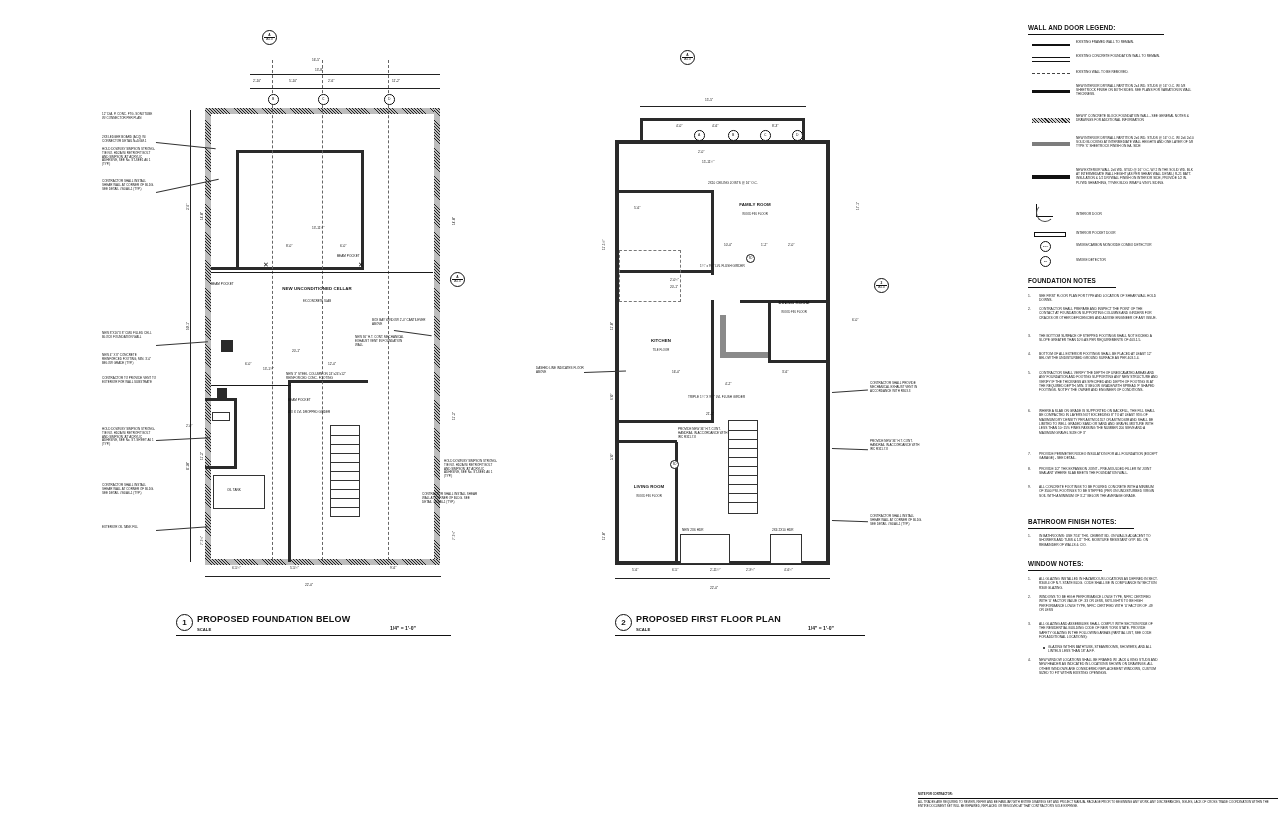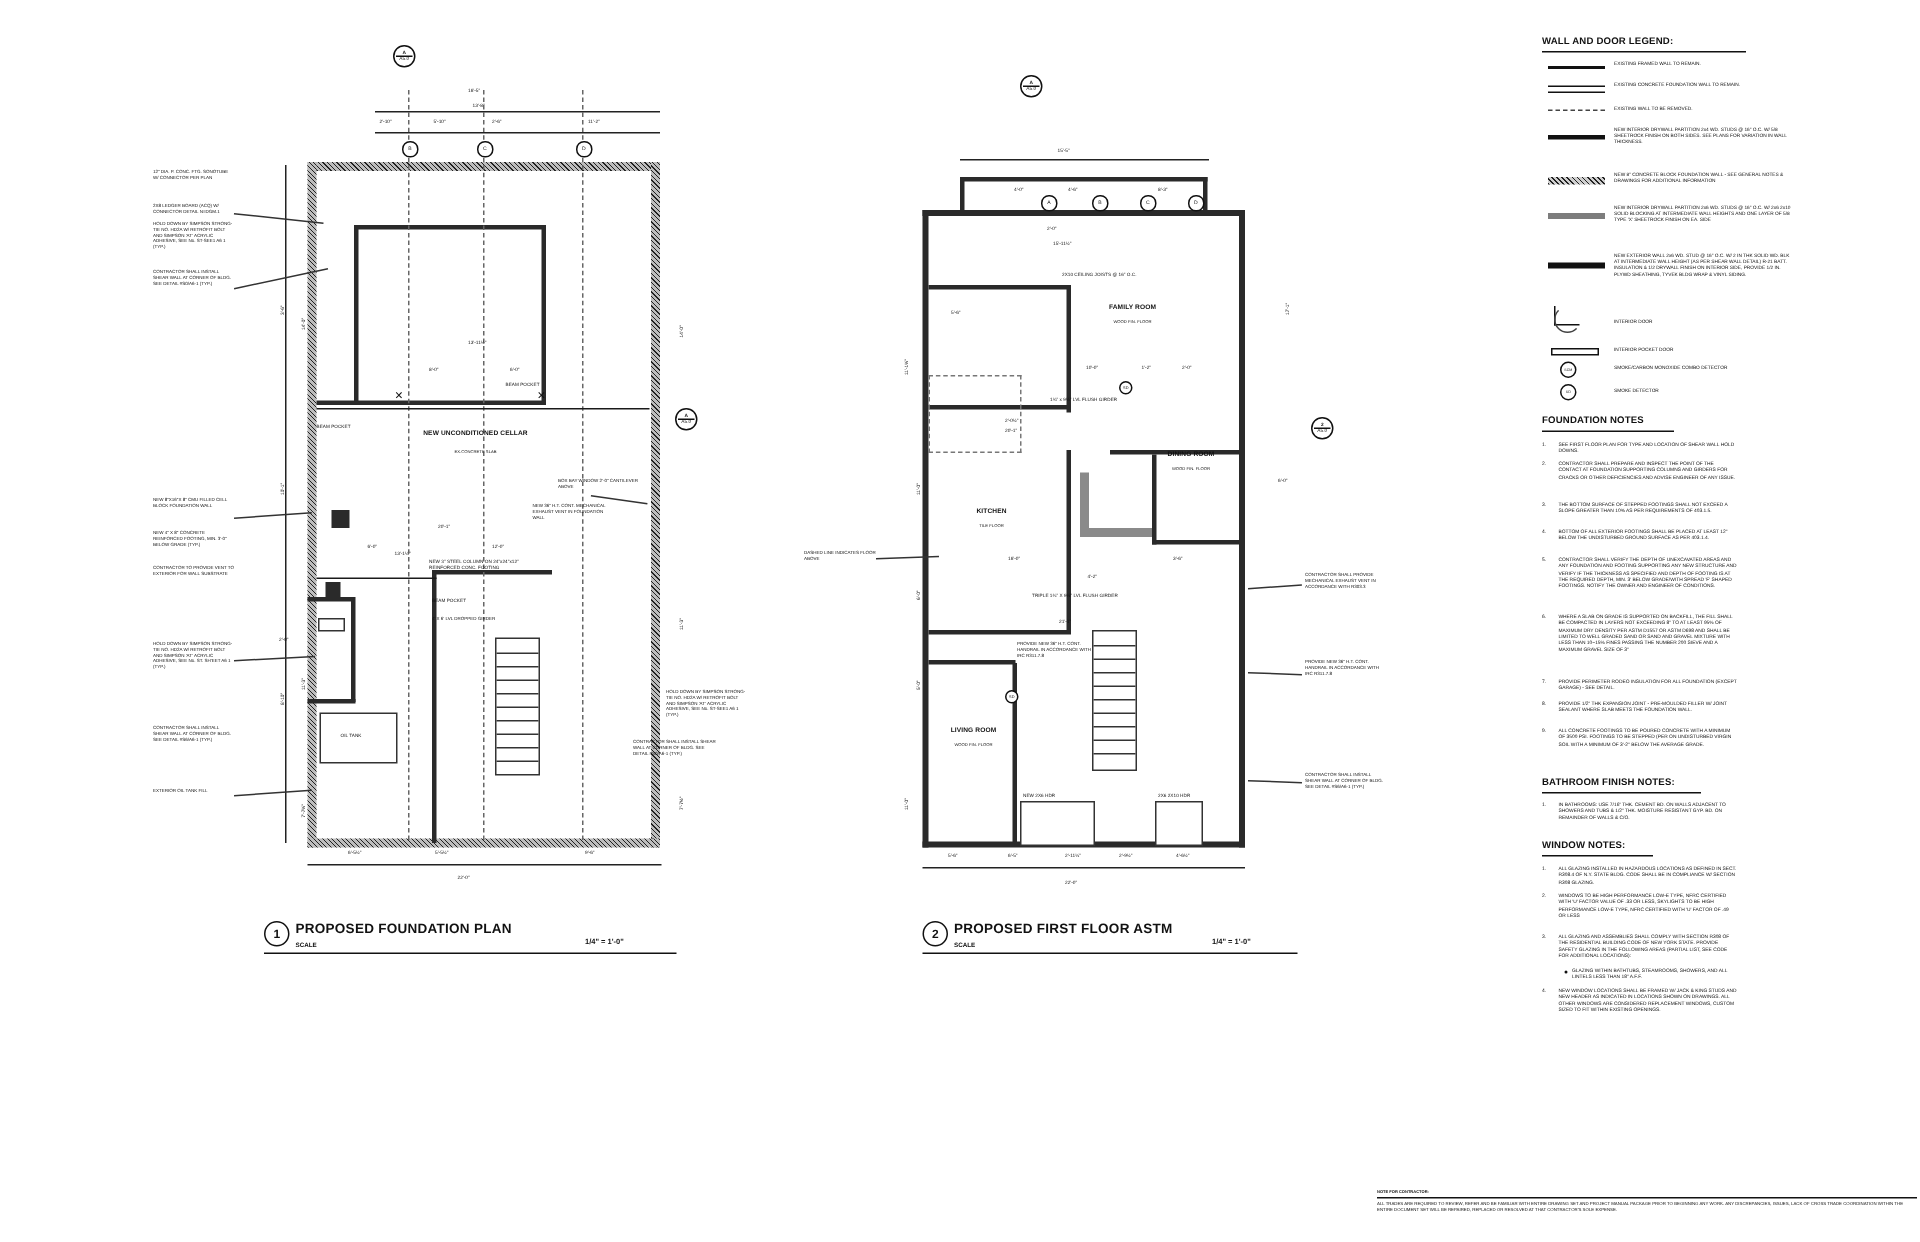--- a/index.html
+++ b/index.html
@@ -316,21 +316,21 @@
     <div class="callout" style="left:355px;top:336px;width:50px;">NEW 36" H.T. CONT. MECHANICAL EXHAUST VENT IN FOUNDATION WALL</div>
 
     <div class="leader" style="left:156px;top:142px;width:60px;transform:rotate(6deg);"></div>
     <div class="leader" style="left:156px;top:192px;width:64px;transform:rotate(-12deg);"></div>
     <div class="leader" style="left:156px;top:345px;width:52px;transform:rotate(-4deg);"></div>
     <div class="leader" style="left:156px;top:440px;width:54px;transform:rotate(-3deg);"></div>
     <div class="leader" style="left:156px;top:530px;width:52px;transform:rotate(-4deg);"></div>
     <div class="leader" style="left:394px;top:330px;width:38px;transform:rotate(8deg);"></div>
 
     <div class="title-bubble" style="left:176px;top:614px;">1</div>
-    <div class="plan-title" style="left:197px;top:614px;">PROPOSED FOUNDATION PLAN</div>
+    <div class="plan-title" style="left:197px;top:614px;">PROPOSED FOUNDATION BELOW</div>
     <div class="plan-scale-word" style="left:197px;top:627px;">SCALE</div>
     <div class="plan-scale-val" style="left:390px;top:625px;">1/4" = 1'-0"</div>
     <div class="title-rule" style="left:176px;top:635px;width:275px;"></div>
   </div>
 
   <div class="abs" style="left:520px;top:0;width:520px;height:660px;">
 
     <div class="wall-fill" style="left:95px;top:140px;width:215px;height:4px;"></div>
     <div class="wall-fill" style="left:95px;top:140px;width:4px;height:425px;"></div>
     <div class="wall-fill" style="left:306px;top:140px;width:4px;height:425px;"></div>
@@ -447,21 +447,21 @@
     <div class="callout" style="left:158px;top:428px;width:50px;">PROVIDE NEW 36" H.T. CONT. HANDRAIL IN ACCORDANCE WITH IRC R311.7.8</div>
     <div class="callout" style="left:350px;top:440px;width:50px;">PROVIDE NEW 36" H.T. CONT. HANDRAIL IN ACCORDANCE WITH IRC R311.7.8</div>
     <div class="callout" style="left:350px;top:382px;width:52px;">CONTRACTOR SHALL PROVIDE MECHANICAL EXHAUST VENT IN ACCORDANCE WITH R303.3</div>
     <div class="callout" style="left:350px;top:515px;width:54px;">CONTRACTOR SHALL INSTALL SHEAR WALL AT CORNER OF BLDG. SEE DETAIL #S6/A6-1 (TYP.)</div>
     <div class="leader" style="left:64px;top:372px;width:42px;transform:rotate(-2deg);"></div>
     <div class="leader" style="left:312px;top:392px;width:36px;transform:rotate(-4deg);"></div>
     <div class="leader" style="left:312px;top:448px;width:36px;transform:rotate(2deg);"></div>
     <div class="leader" style="left:312px;top:520px;width:36px;transform:rotate(2deg);"></div>
 
     <div class="title-bubble" style="left:95px;top:614px;">2</div>
-    <div class="plan-title" style="left:116px;top:614px;">PROPOSED FIRST FLOOR ASTM</div>
+    <div class="plan-title" style="left:116px;top:614px;">PROPOSED FIRST FLOOR PLAN</div>
     <div class="plan-scale-word" style="left:116px;top:627px;">SCALE</div>
     <div class="plan-scale-val" style="left:288px;top:625px;">1/4" = 1'-0"</div>
     <div class="title-rule" style="left:95px;top:635px;width:250px;"></div>
   </div>
 
   <div class="abs" style="left:1028px;top:0;width:252px;height:828px;">
 
     <div class="legend-head" style="left:0;top:24px;">WALL AND DOOR LEGEND:</div>
     <div class="legend-underline" style="left:0;top:34px;width:136px;"></div>
 

